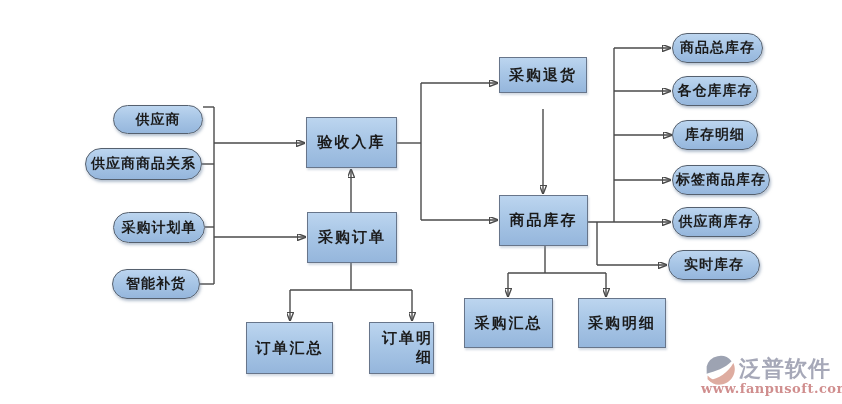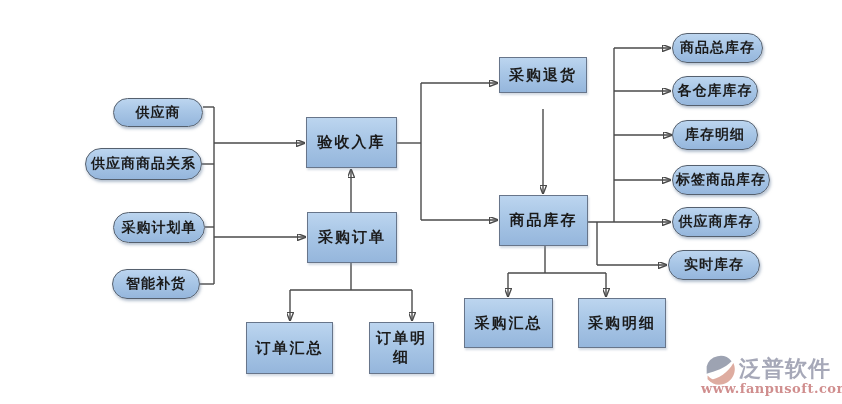--- a/index.html
+++ b/index.html
@@ -4,21 +4,21 @@
 <style>
   html,body{margin:0;padding:0;background:#ffffff;}
   .canvas{
     position:relative;width:842px;height:404px;background:#ffffff;overflow:hidden;
     font-family:"DejaVu Sans","Liberation Sans",sans-serif;
   }
   .edges{position:absolute;left:0;top:0;width:842px;height:404px;}
   .edges path{fill:none;stroke:#4a4a4a;stroke-width:1.4;}
   .node{
     position:absolute;display:flex;align-items:center;justify-content:center;
-    box-sizing:border-box;text-align:center;
+    box-sizing:border-box;text-align:right;
     background:linear-gradient(180deg,#bcd5ef 0%,#a8c6e6 45%,#95b6dc 100%);
     color:#1b1b1b;font-weight:bold;
   }
   .rect{
     border:1.3px solid #67758a;font-size:15px;letter-spacing:2px;
     box-shadow:1px 2px 2px rgba(130,150,175,.35);
   }
   .pill{
     border:1.3px solid #55606e;border-radius:16px;font-size:14px;letter-spacing:1px;
     box-shadow:1px 2px 3px rgba(105,130,160,.5);
@@ -70,21 +70,21 @@
     <path d="M588 222 H671" marker-end="url(#arr)"></path>
     <path d="M614 222 V48"></path>
     <path d="M614 48 H671" marker-end="url(#arr)"></path>
     <path d="M614 91 H671" marker-end="url(#arr)"></path>
     <path d="M614 135 H672" marker-end="url(#arr)"></path>
     <path d="M614 180 H671" marker-end="url(#arr)"></path>
     <path d="M597 222 V265"></path>
     <path d="M597 265 H667" marker-end="url(#arr)"></path>
   </svg>
 
-  <div class="node pill" style="left:113px;top:98px;width:90px;height:29px">供应商</div>
+  <div class="node pill" style="left:113px;top:105px;width:90px;height:29px">供应商</div>
   <div class="node pill" style="left:113px;top:212px;width:92px;height:31px">采购计划单</div>
   <div class="node pill" style="left:85px;top:148px;width:117px;height:32px">供应商商品关系</div>
   <div class="node pill" style="left:112px;top:269px;width:88px;height:30px">智能补货</div>
 
   <div class="node rect" style="left:306px;top:117px;width:91px;height:51px">验收入库</div>
   <div class="node rect" style="left:307px;top:212px;width:90px;height:51px">采购订单</div>
   <div class="node rect" style="left:246px;top:322px;width:87px;height:52px">订单汇总</div>
   <div class="node rect" style="left:369px;top:322px;width:65px;height:52px">订单明细</div>
 
   <div class="node rect" style="left:499px;top:57px;width:88px;height:36px">采购退货</div>

